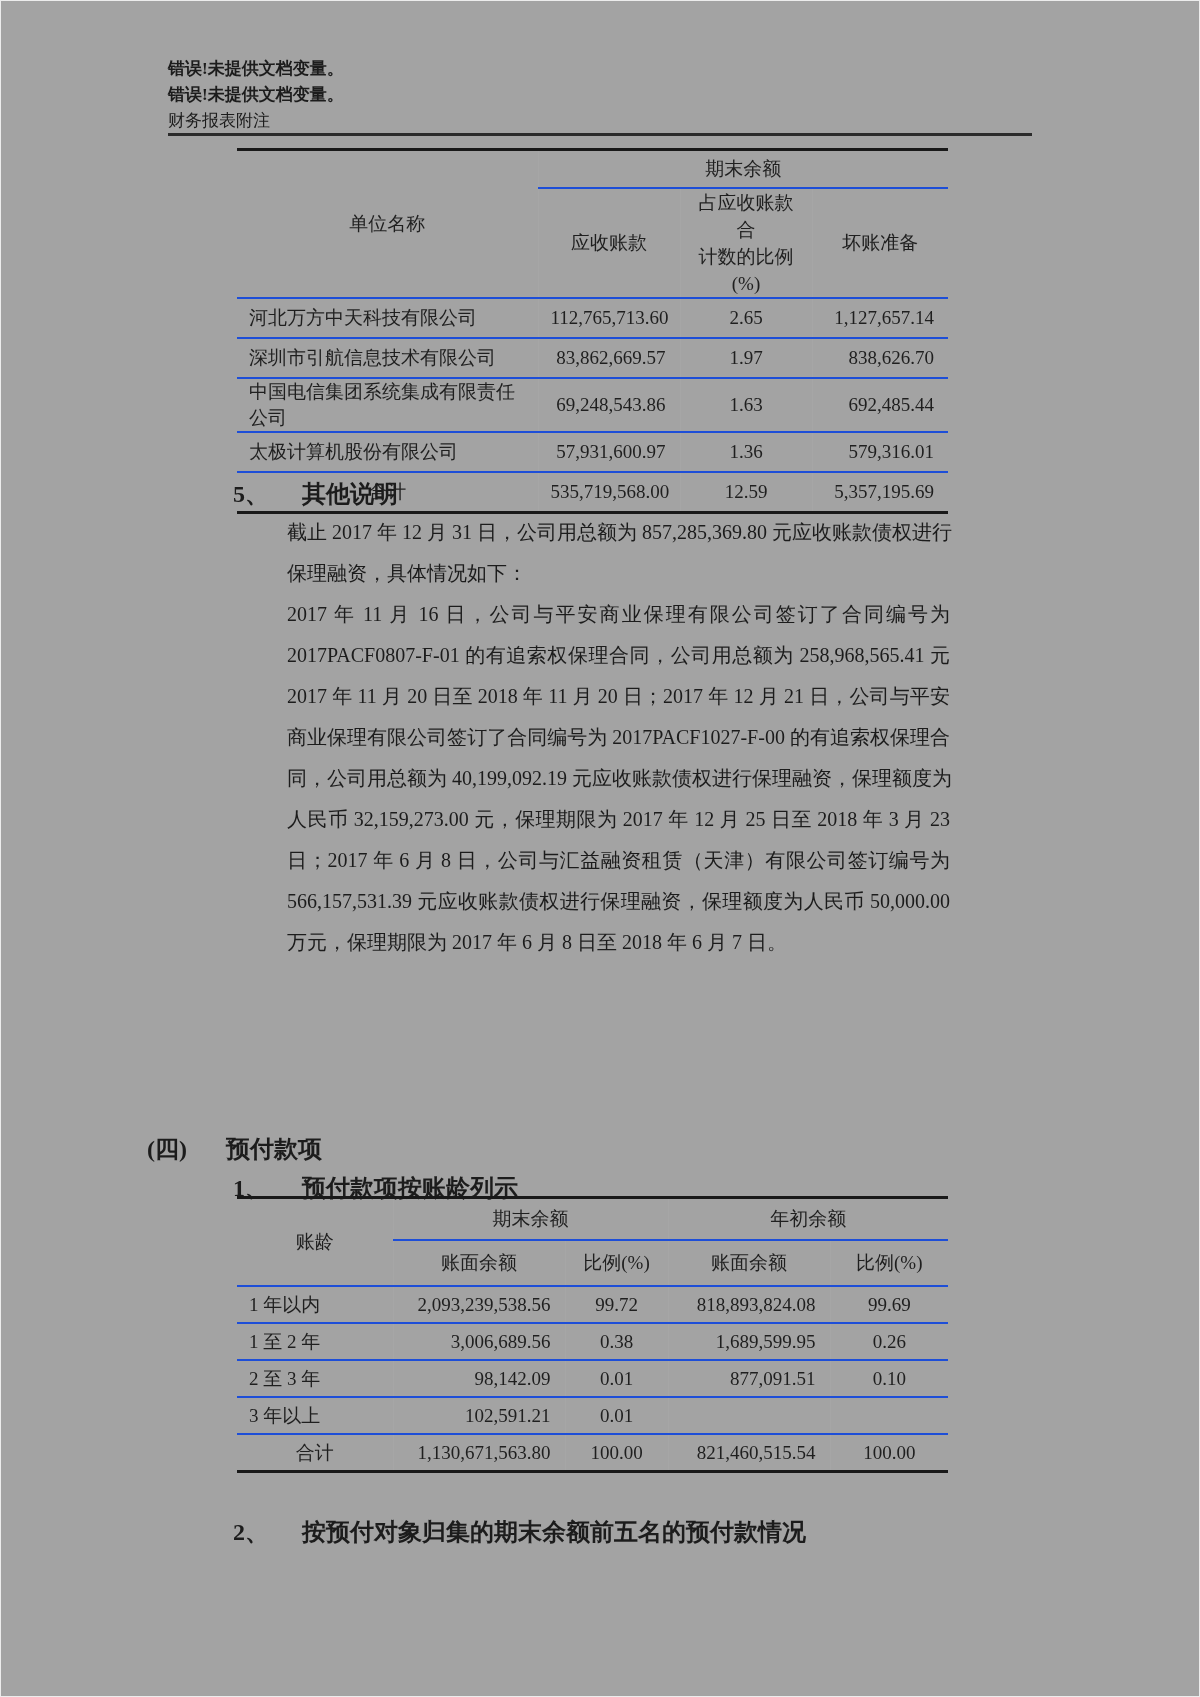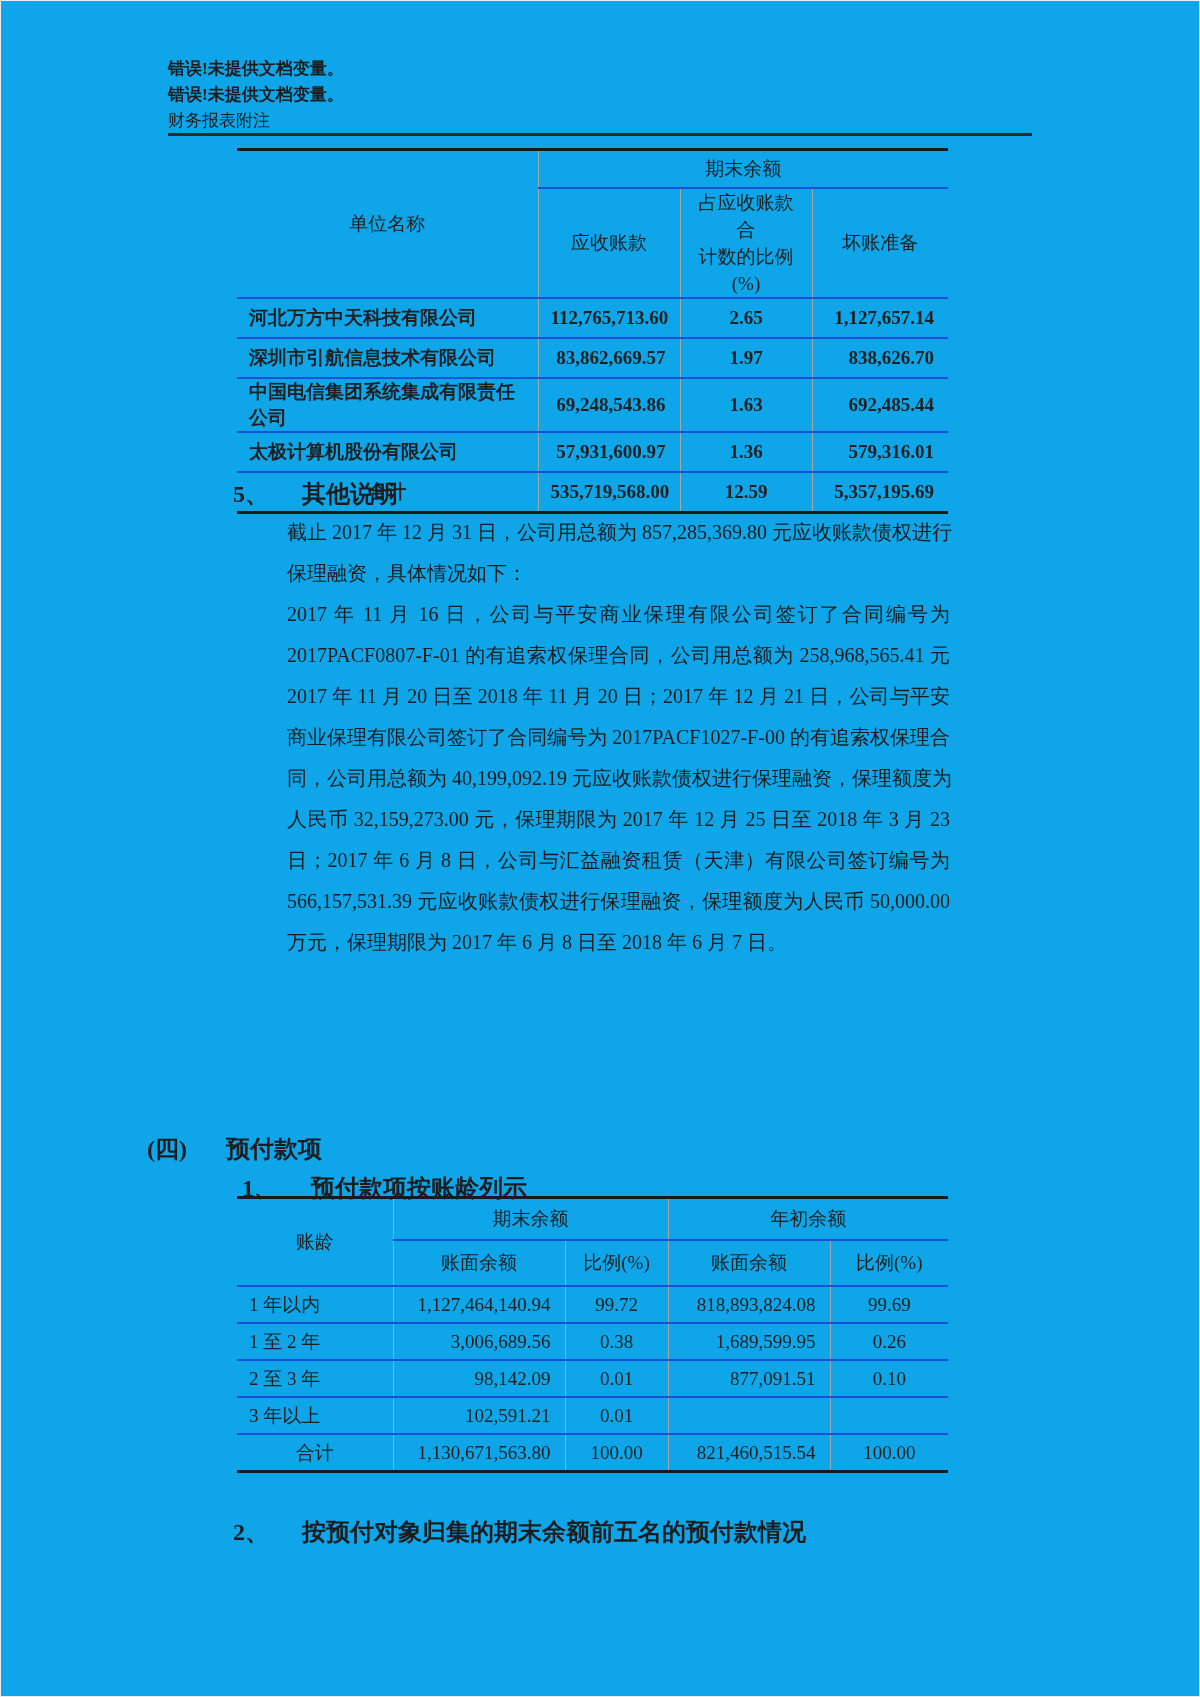--- a/index.html
+++ b/index.html
@@ -5,21 +5,21 @@
   html,body{margin:0;padding:0;}
   body{
     background:#ffffff;
     font-family:"Liberation Serif","DejaVu Serif",serif;
     color:#1c1c1c;
   }
   .page{
     position:relative;
     width:1200px;
     height:1697px;
-    background:#0ea5e9;
+    background:#a3a3a3;
     box-shadow:inset 0 0 0 1px #ececec;
     overflow:hidden;
   }
 
   
   .doc-header{position:absolute;left:168px;top:56px;}
   .doc-header .err{font-weight:bold;font-size:17px;line-height:26px;}
   .doc-header .sub{font-size:17px;line-height:26px;}
   .header-rule{position:absolute;left:168px;top:133px;width:864px;height:3px;background:#2b2b2b;}
 
@@ -42,21 +42,21 @@
   table.fin .pct{text-align:center;}
   table.fin .nm{text-align:left;padding-left:12px;}
   table.fin .ctr{text-align:center;}
   .pre{white-space:pre-line;line-height:27px;}
 
   
   .t1wrap{position:absolute;left:237px;top:148px;}
   table.t1{width:711px;border-top:3px solid #191919;border-bottom:3px solid #191919;}
   table.t1 tr.h1 td{height:36px;}
   table.t1 tr.h2 td{height:86px;}
-  table.t1 tr.dr td{height:38px;font-weight:bold;}
+  table.t1 tr.dr td{height:38px;}
 
   
   .t2wrap{position:absolute;left:237px;top:1196px;}
   table.t2{width:711px;border-top:3px solid #191919;border-bottom:3px solid #191919;}
   table.t2 tr.h1 td{height:40px;}
   table.t2 tr.h2 td{height:44px;}
   table.t2 tr.dr td{height:35px;}
 
   
   .sec-head{position:absolute;font-weight:bold;font-size:24px;white-space:nowrap;}
@@ -153,21 +153,21 @@
     <div class="pline">人民币 32,159,273.00 元，保理期限为 2017 年 12 月 25 日至 2018 年 3 月 23</div>
     <div class="pline">日；2017 年 6 月 8 日，公司与汇益融资租赁（天津）有限公司签订编号为</div>
     <div class="pline">566,157,531.39 元应收账款债权进行保理融资，保理额度为人民币 50,000.00</div>
     <div class="pline pend">万元，保理期限为 2017 年 6 月 8 日至 2018 年 6 月 7 日。</div>
   </div>
 
   <div class="sec-head" style="left:147px;top:1133px;">
     <span class="no" style="margin-right:39px;">(四)</span><span class="ttl">预付款项</span>
   </div>
 
-  <div class="sec-head" style="left:242px;top:1172px;">
+  <div class="sec-head" style="left:233px;top:1172px;">
     <span class="no" style="margin-right:33px;">1、</span><span class="ttl">预付款项按账龄列示</span>
   </div>
 
   <div class="t2wrap">
     <table class="fin t2">
       <colgroup>
           <col style="width:156px">
           <col style="width:172px">
           <col style="width:103px">
           <col style="width:162px">
@@ -180,21 +180,21 @@
         <td class="hdr vl" colspan="2">年初余额</td>
       </tr>
       <tr class="h2">
         <td class="hdr vl">账面余额</td>
         <td class="hdr vl">比例(%)</td>
         <td class="hdr vl">账面余额</td>
         <td class="hdr vl">比例(%)</td>
       </tr>
       <tr class="dr">
         <td class="nm">1 年以内</td>
-        <td class="num vl">1,127,464,140.94</td>
+        <td class="num vl">2,093,239,538.56</td>
         <td class="pct vl">99.72</td>
         <td class="num vl">818,893,824.08</td>
         <td class="pct vl">99.69</td>
       </tr>
       <tr class="dr">
         <td class="nm">1 至 2 年</td>
         <td class="num vl">3,006,689.56</td>
         <td class="pct vl">0.38</td>
         <td class="num vl">1,689,599.95</td>
         <td class="pct vl">0.26</td>

